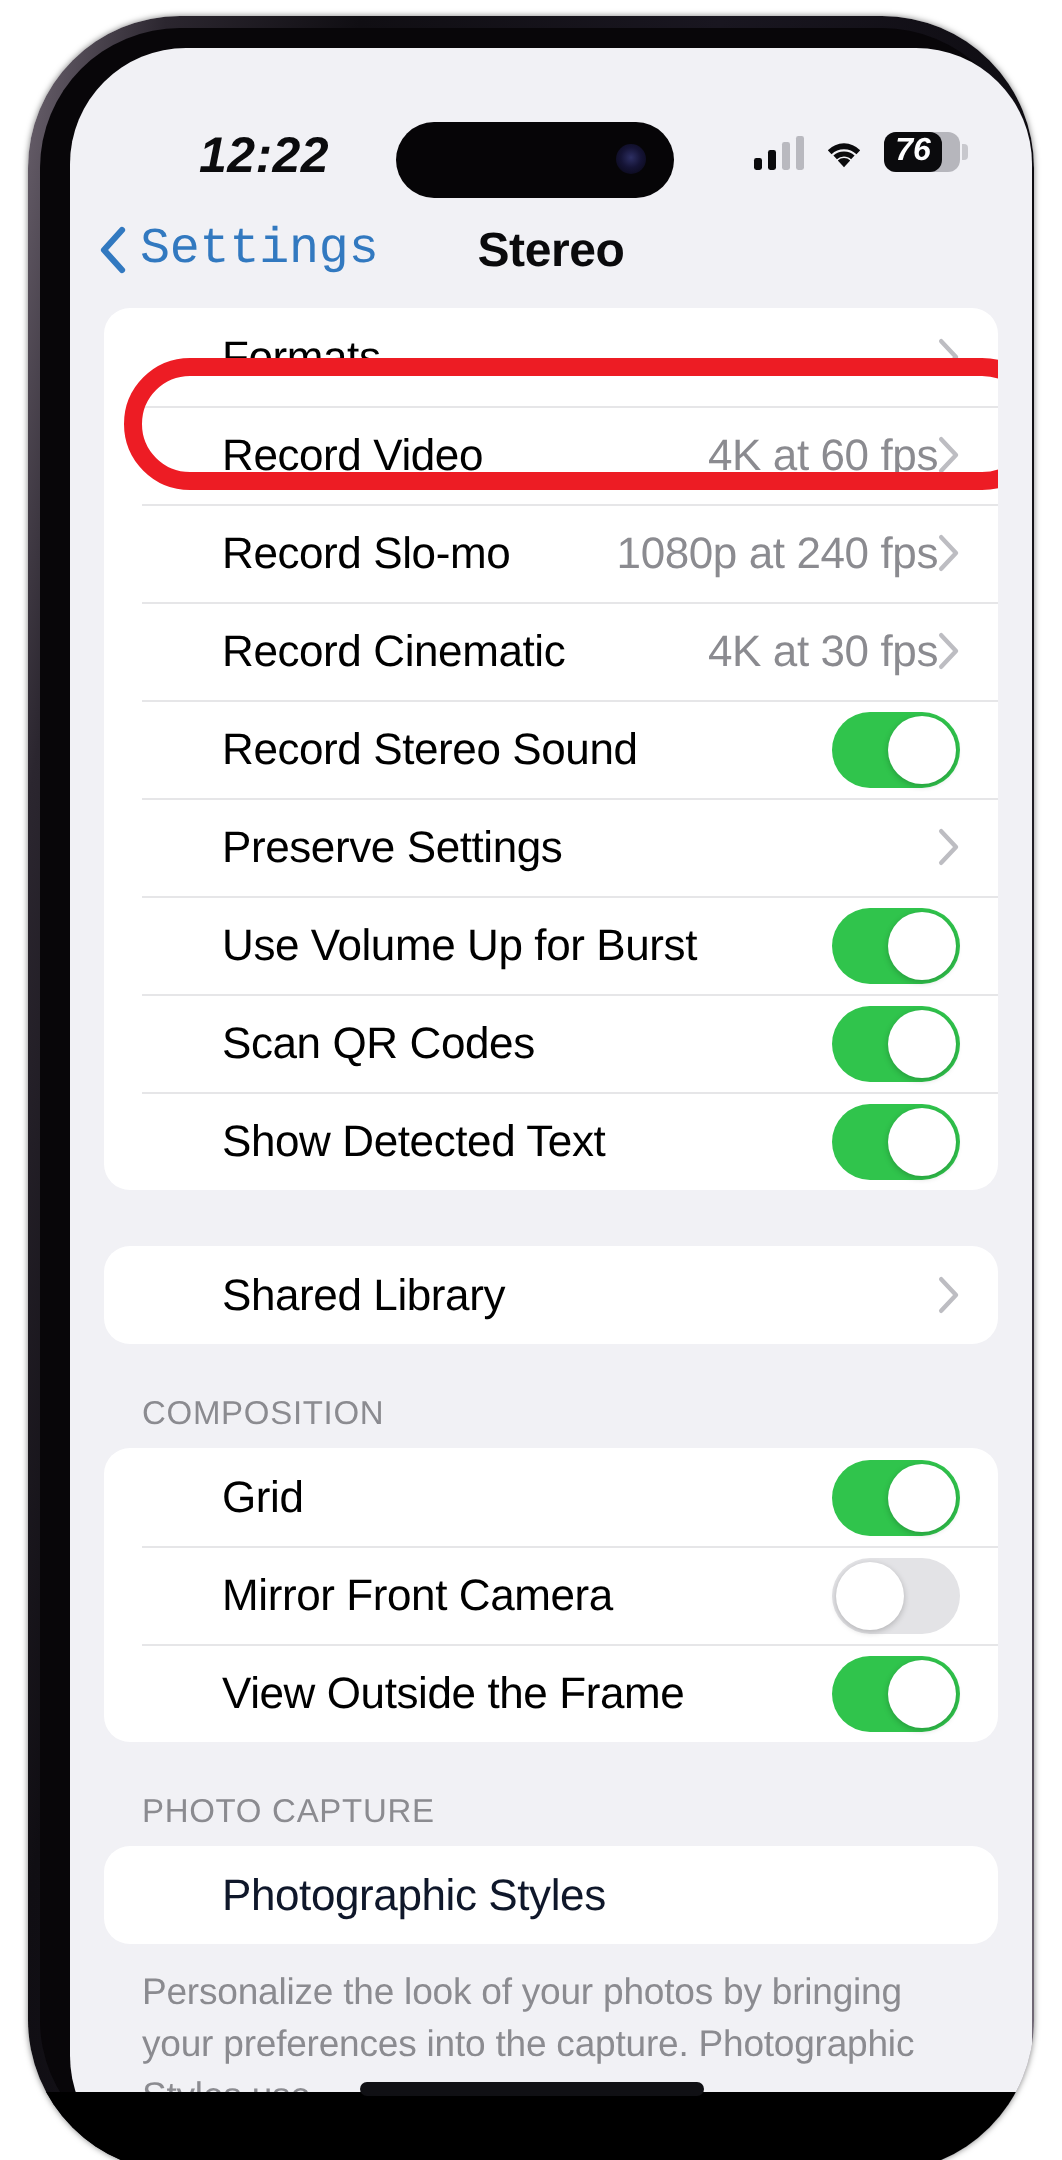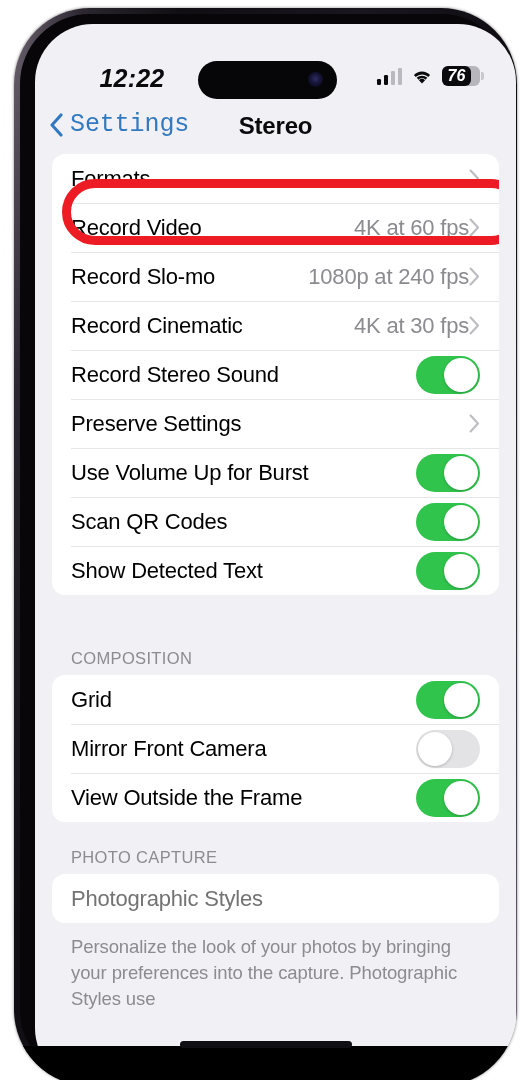--- a/index.html
+++ b/index.html
@@ -202,22 +202,23 @@
     left: 19px; right: 0; top: 0;
     height: 1px;
     background: #e6e6e8;
   }
   .row-label {
     font-size: 22px;
     color: #000000;
     letter-spacing: -.2px;
     flex: 1;
     white-space: nowrap;
-  }
-  .row-label.link { color: #737373; }
+    margin-left: 40px;
+  }
+  .row-label.link { color: #0f172a; }
   .row-value {
     font-size: 22px;
     color: #8b8b90;
     letter-spacing: -.2px;
     white-space: nowrap;
   }
   .chevron { width: 11px; height: 19px; display: block; flex: none; }
 
   
   .toggle {
@@ -397,20 +398,28 @@
             </div>
             <div class="row">
               <span class="row-label">Show Detected Text</span>
               <span class="toggle on">
                 <span class="knob"></span>
               </span>
             </div>
             <div id="annotation-ellipse"></div>
           </div>
           <div class="group-gap"></div>
+          <div class="card">
+            <div class="row">
+              <span class="row-label">Shared Library</span>
+              <svg viewBox="0 0 11 19" class="chevron">
+                <path d="M1.6 1.6 9 9.5l-7.4 7.9" fill="none" stroke="#bdbdc2" stroke-width="2.2" stroke-linecap="round" stroke-linejoin="round"></path>
+              </svg>
+            </div>
+          </div>
           <div class="section-header">COMPOSITION</div>
           <div class="card">
             <div class="row">
               <span class="row-label">Grid</span>
               <span class="toggle on">
                 <span class="knob"></span>
               </span>
             </div>
             <div class="row">
               <span class="row-label">Mirror Front Camera</span>

